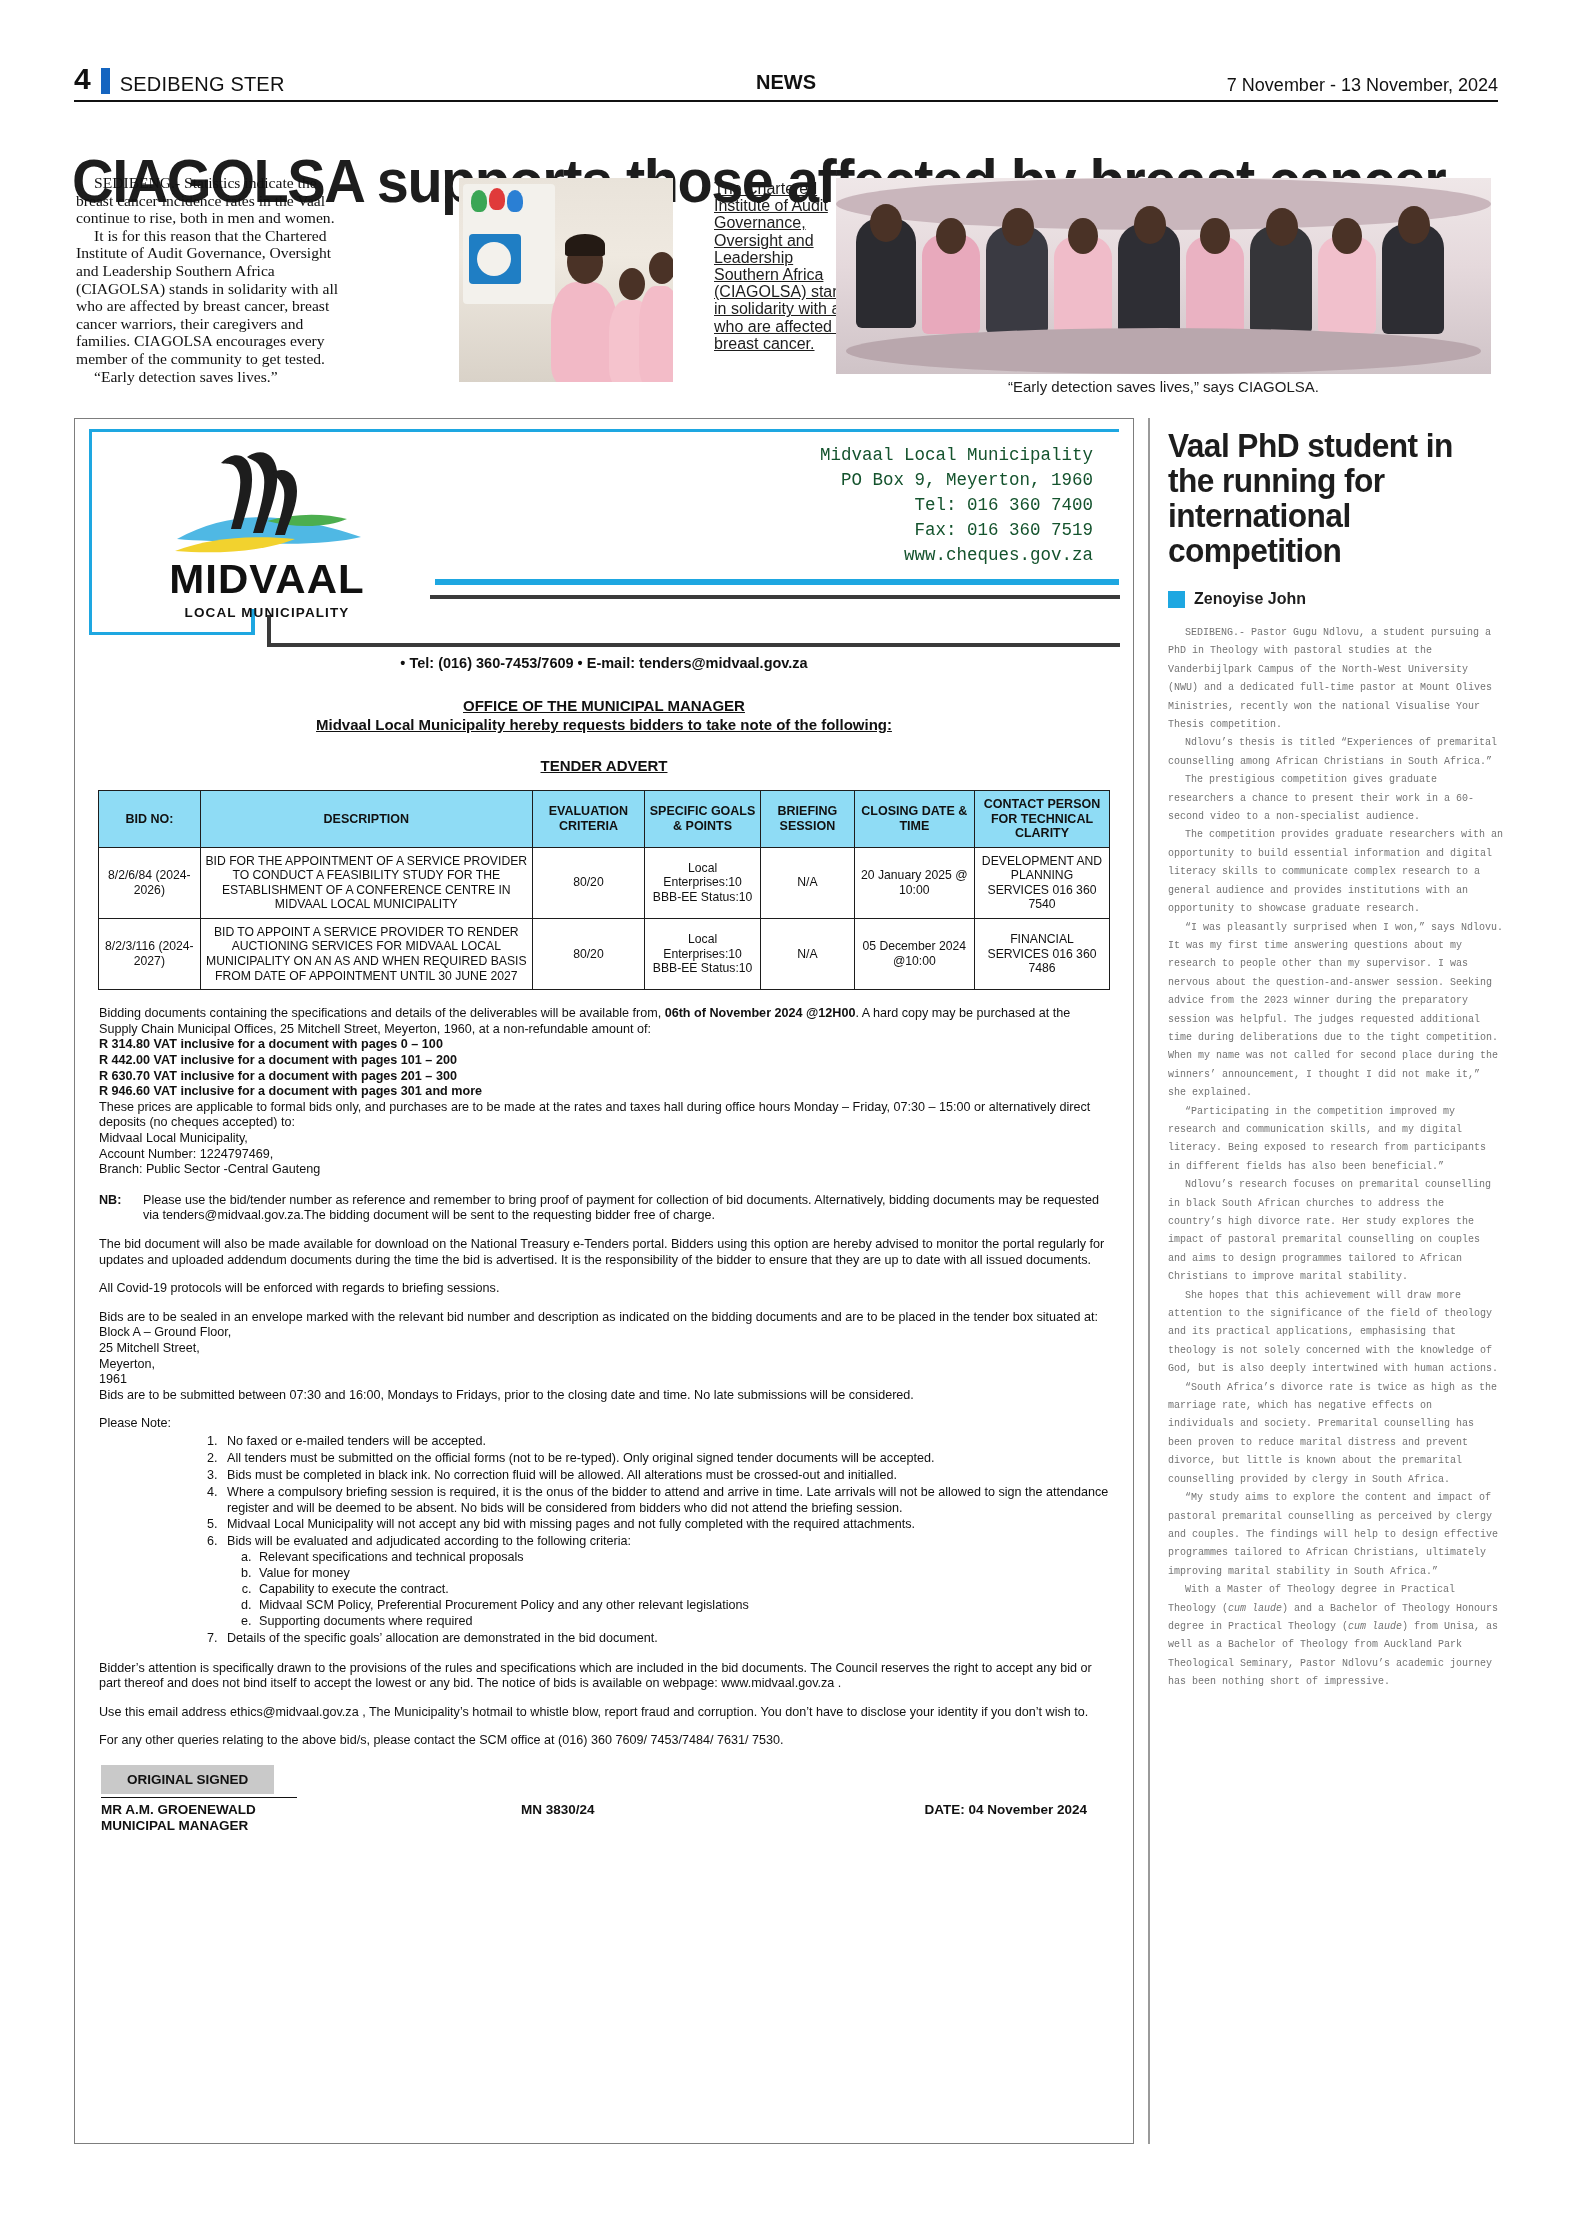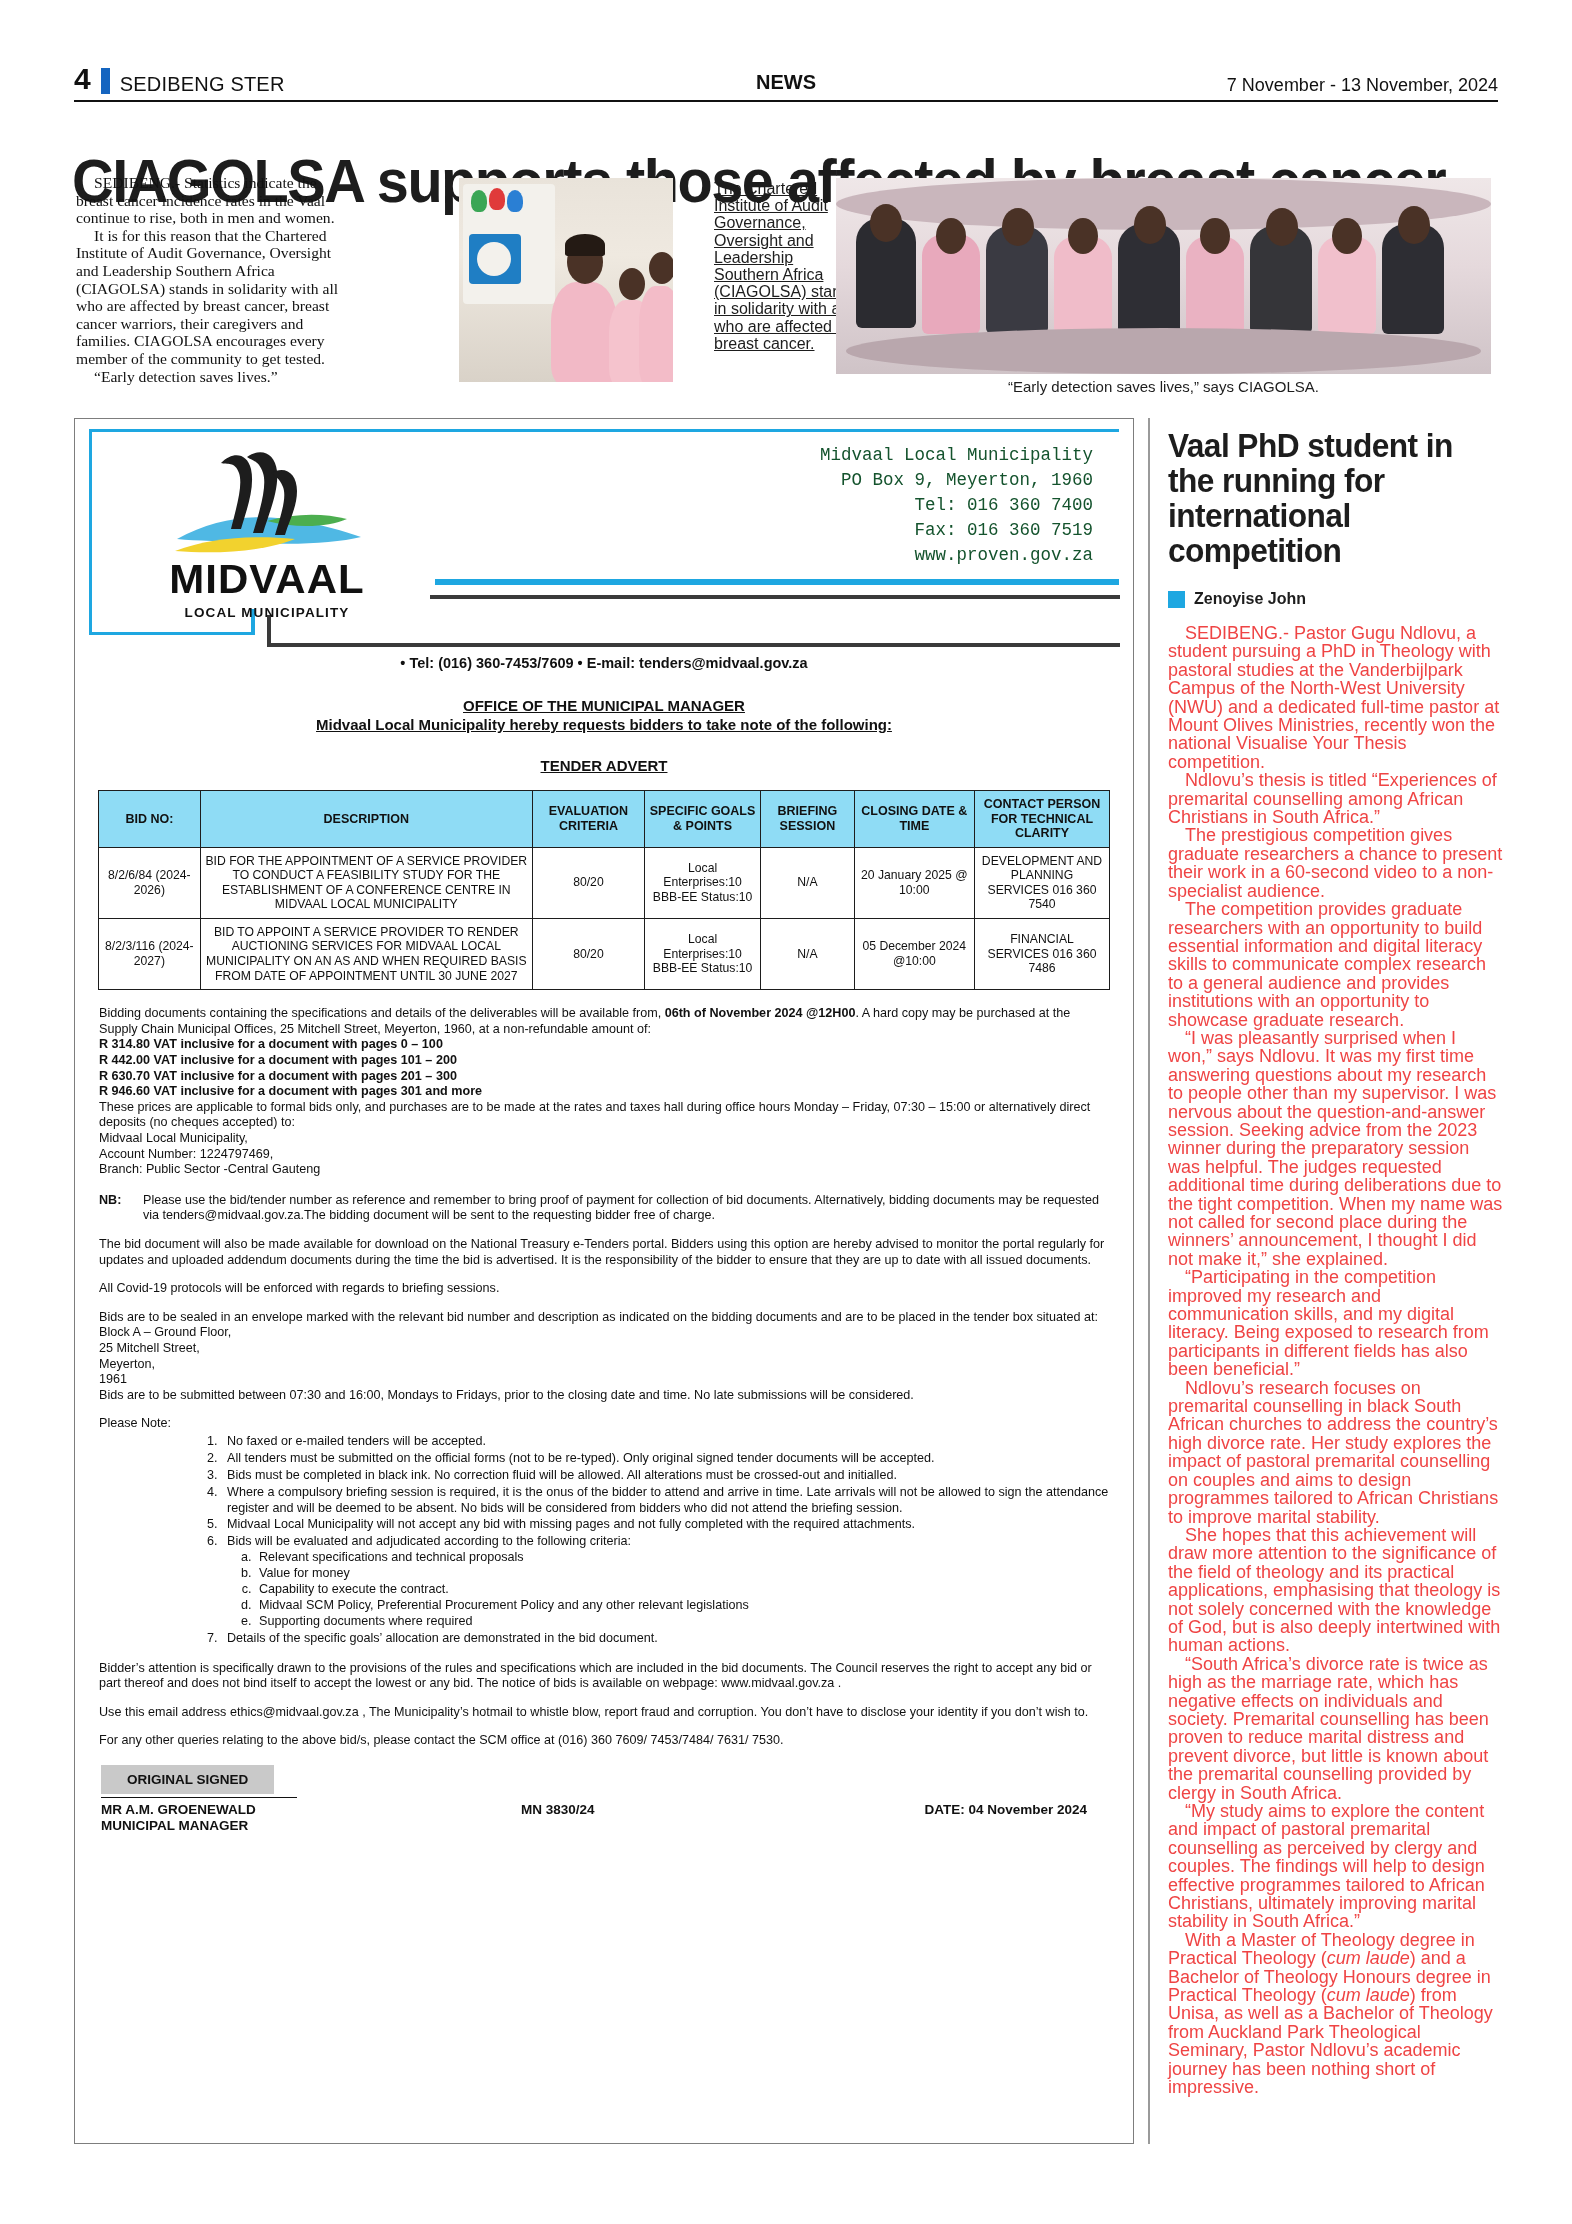--- a/index.html
+++ b/index.html
@@ -236,22 +236,22 @@
   .byline{
     display:flex; align-items:center; margin-top:22px;
   }
   .byline-sq{ width:17px; height:17px; background:#1ea7e1; margin-right:9px; }
   .byline-name{
     font-family:"Liberation Sans", sans-serif; font-weight:700;
     font-size:16px; color:#1d1d1d;
   }
   .side-body{
     margin-top:16px;
-    font-family:Liberation Sans, sans-serif;
-    font-size:18px; line-height:18.4px; color:#ef4444; text-align:left;
+    font-family:Liberation Mono, monospace;
+    font-size:10px; line-height:18.4px; color:#737373; text-align:left;
   }
   .side-body p{ margin:0; text-indent:17px; }
   .it{ font-style:italic; }
 </style>
 </head>
 <body>
 
 <div class="page">
 
   <div class="masthead">
@@ -340,21 +340,21 @@
         </svg>
         <div class="logo-word">MIDVAAL</div>
         <div class="logo-sub">LOCAL MUNICIPALITY</div>
       </div>
 
       <div class="lh-addr">
         <div>Midvaal Local Municipality</div>
         <div>PO Box 9, Meyerton, 1960</div>
         <div>Tel: 016 360 7400</div>
         <div>Fax: 016 360 7519</div>
-        <div>www.proven.gov.za</div>
+        <div>www.cheques.gov.za</div>
       </div>
     </div>
 
     <div class="tel-line">• Tel: (016) 360-7453/7609 • E-mail: tenders@midvaal.gov.za</div>
     <div class="office-hdr"><span>OFFICE OF THE MUNICIPAL MANAGER</span></div>
     <div class="office-sub"><span>Midvaal Local Municipality hereby requests bidders to take note of the following:</span></div>
     <div class="advert-hdr"><span>TENDER ADVERT</span></div>
 
     
     <table class="tender-table">

